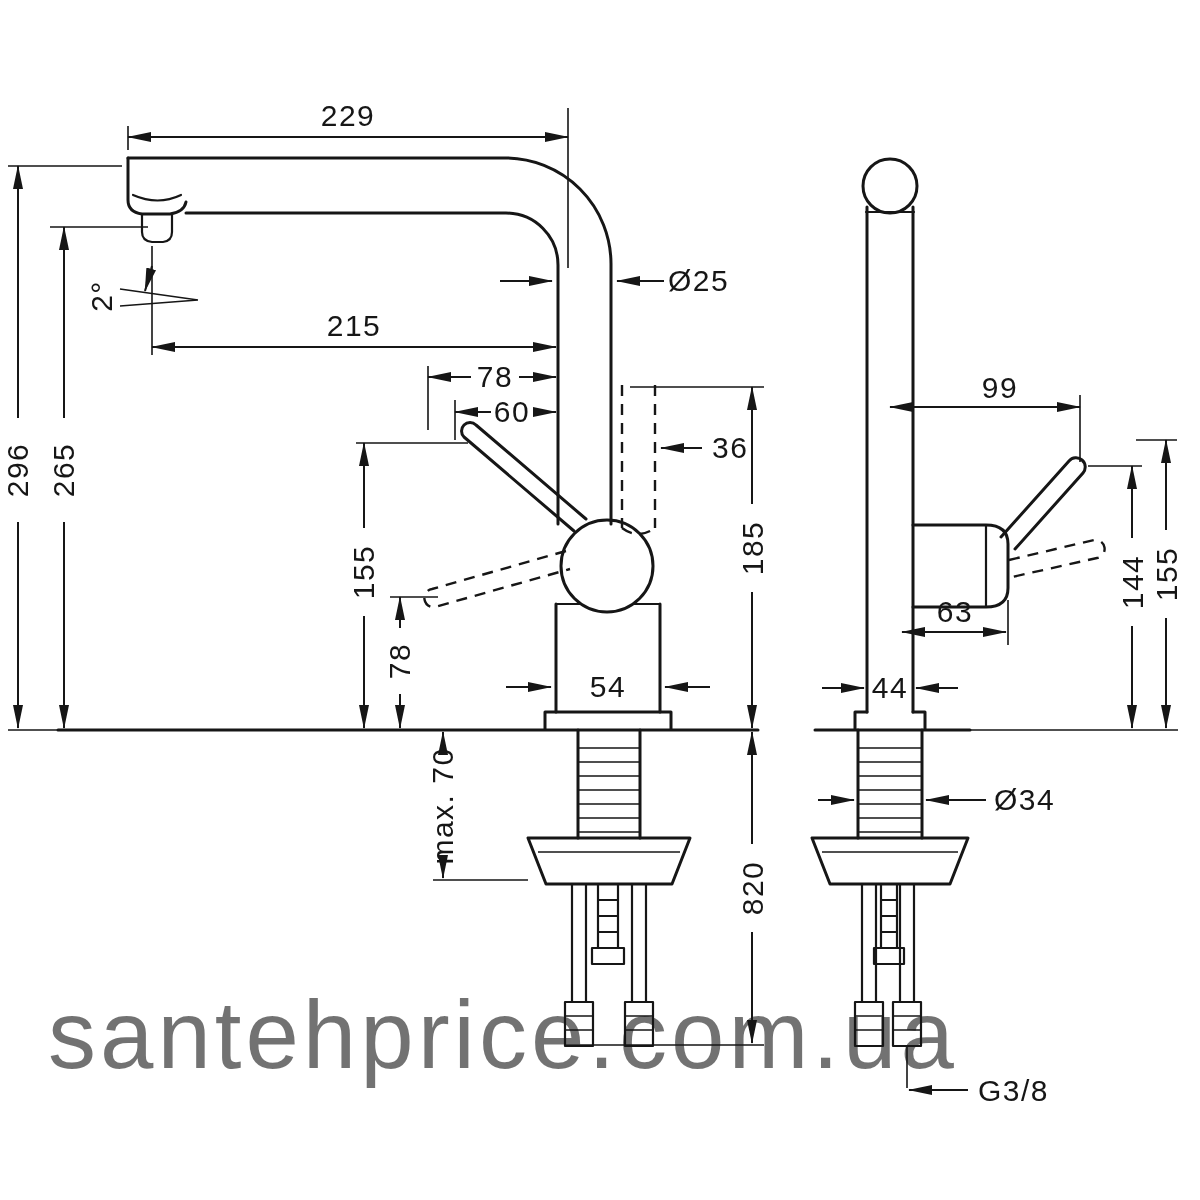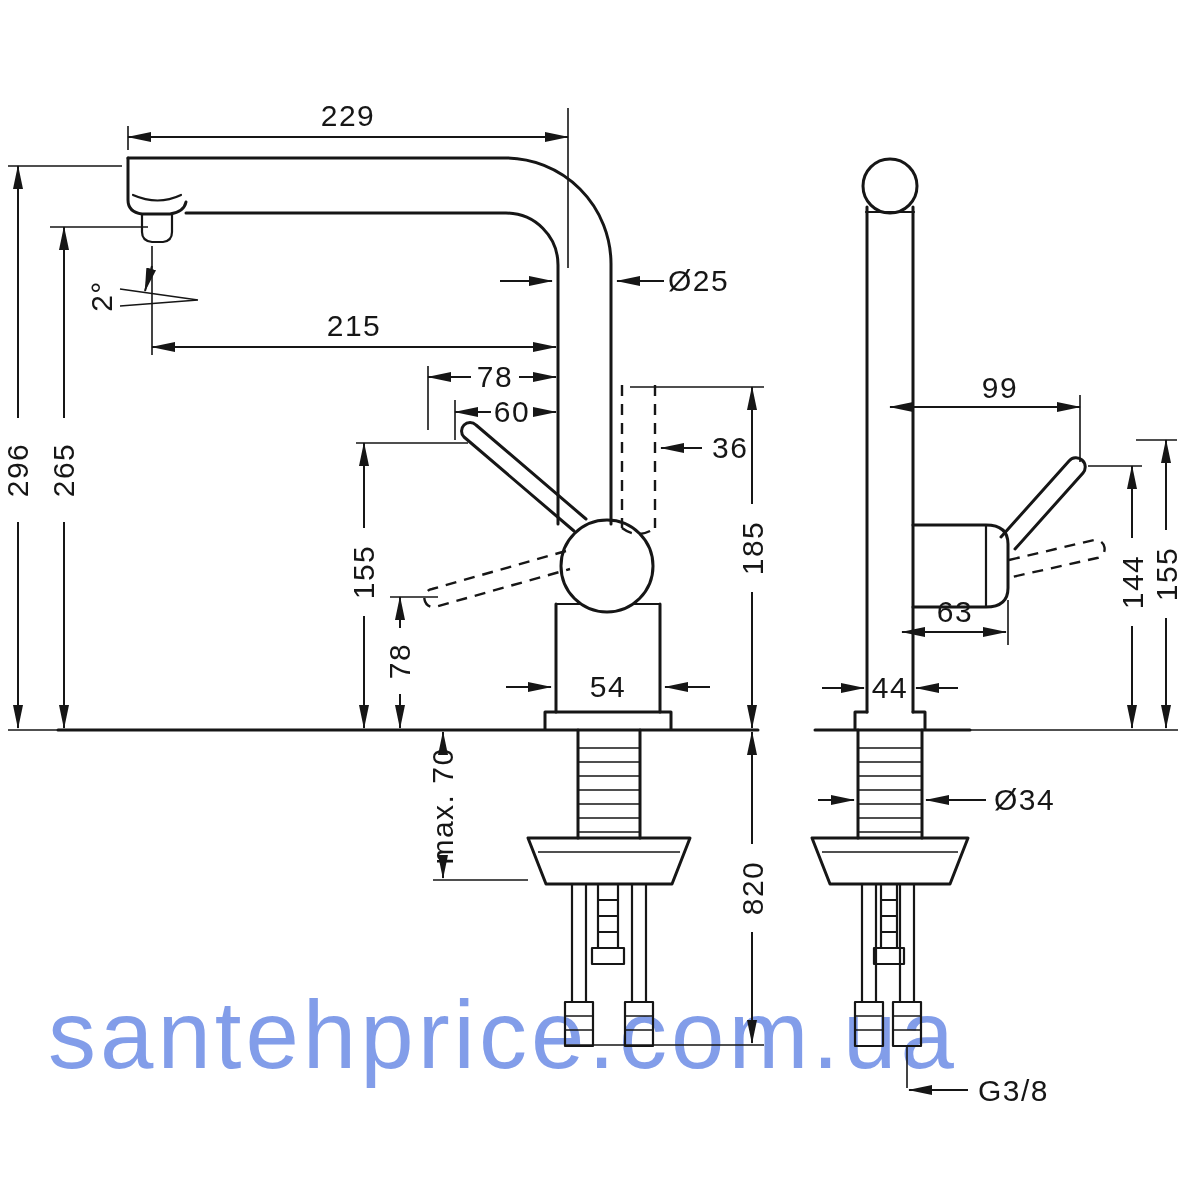--- a/index.html
+++ b/index.html
@@ -1,19 +1,19 @@
 <!DOCTYPE html>
 <html><head>
 <meta charset="utf-8">
 <style>
   html,body { margin:0; padding:0; background:#ffffff; }
   body { width:1200px; height:1200px; position:relative; overflow:hidden;
          font-family:"Liberation Sans", sans-serif; }
   .watermark { position:absolute; left:48px; top:980px; z-index:0;
-               font-size:96px; letter-spacing:4px; color:#1d4ed8; opacity:.55;
+               font-size:96px; letter-spacing:4px; color:#000000; opacity:.55;
                white-space:nowrap; pointer-events:none; }
   svg.drawing { position:absolute; left:0; top:0; z-index:1; }
   
   .o   { fill:none; stroke:#161616; stroke-width:3;   stroke-linecap:round; stroke-linejoin:round; }
   .o2  { fill:none; stroke:#161616; stroke-width:2.2; stroke-linecap:round; stroke-linejoin:round; }
   .thin{ fill:none; stroke:#161616; stroke-width:1.6; stroke-linecap:butt; }
   .dim { fill:none; stroke:#161616; stroke-width:2;   stroke-linecap:butt; }
   .odash { fill:none; stroke:#161616; stroke-width:2.4; stroke-dasharray:11 8; stroke-linecap:butt; }
   text.t { font-size:30px; fill:#161616; letter-spacing:1.5px; font-family:"Liberation Sans", sans-serif; }
 </style>

